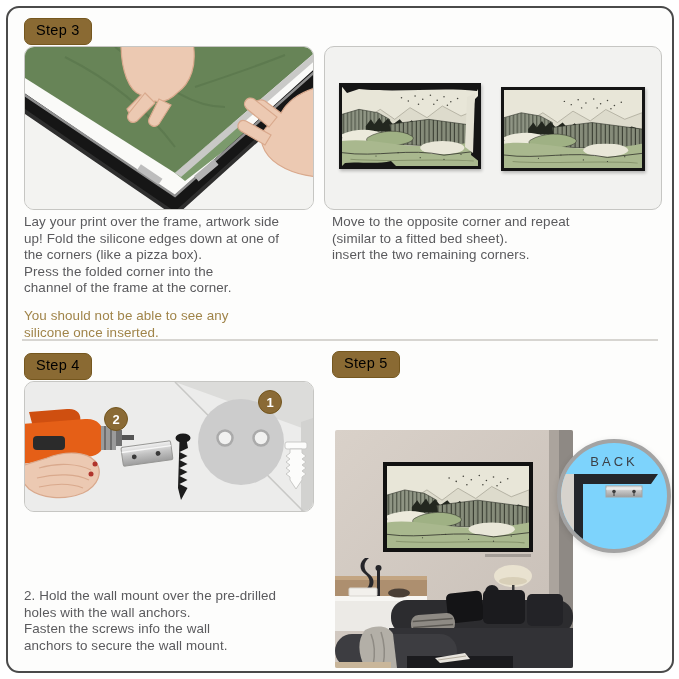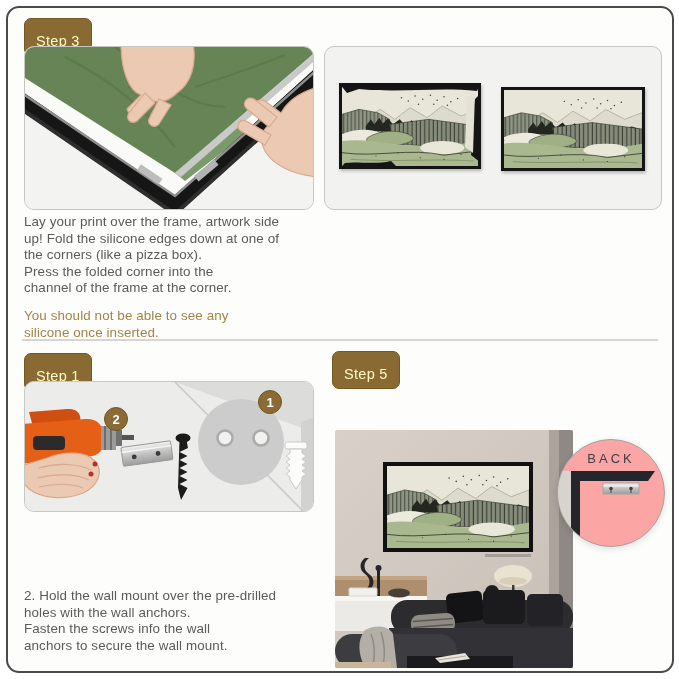--- a/index.html
+++ b/index.html
@@ -6,22 +6,22 @@
   body{
     width:679px;height:679px;position:relative;background:#ffffff;
     font-family:"Liberation Sans", sans-serif;overflow:hidden;
   }
   .sheet{
     position:absolute;left:6px;top:6px;width:664px;height:663px;
     border:2px solid #4a4a4a;border-radius:13px;background:#fdfdfc;
   }
   .abs{position:absolute;}
   .badge{
-    display:inline-block;background:#8a6a33;color:#fef9c3;
-    font-size:14.5px;line-height:1;padding:15px 11px 6px;border-radius:7px;
+    display:inline-block;background:#8a6a33;color:#000000;
+    font-size:14.5px;line-height:1;padding:4px 11px 6px;border-radius:7px;
     border:1px solid #75571f;letter-spacing:.3px;
   }
   .img-panel{
     position:absolute;border:1px solid #c6c6c3;border-radius:10px;
     overflow:hidden;background:#f2f2f0;
   }
   .body-text{
     position:absolute;font-size:13.4px;line-height:16.6px;color:#5a5a5d;
     letter-spacing:.1px;white-space:pre-line;margin:0;
   }
@@ -37,21 +37,21 @@
     position:absolute;border:3px solid #141414;background:#e8e6d8;
     box-shadow:1px 2px 3px rgba(0,0,0,.25);
   }
   .art-frame svg{display:block;}
   .room-photo{
     position:absolute;left:327px;top:422px;width:238px;height:238px;
     border-radius:2px;overflow:hidden;z-index:1;
   }
   .back-circle{
     position:absolute;left:549px;top:431px;width:106px;height:106px;
-    border-radius:50%;background:#fca5a5;border:1px solid #a3a3a3;
+    border-radius:50%;background:#7dd3fc;border:4px solid #a3a3a3;
     box-shadow:0 2px 6px rgba(0,0,0,.12);z-index:3;overflow:hidden;
   }
   .back-label{
     position:absolute;top:11px;left:0;width:100%;text-align:center;
     font-size:13px;color:#3c4047;letter-spacing:3px;font-weight:500;
   }
   .wavy-print{position:absolute;overflow:visible;}
 </style>
 </head>
 <body>
@@ -182,25 +182,28 @@
       </svg>
     </div>
 
     <div class="art-frame" style="left:176px;top:40px;width:138px;height:78px;">
       <svg width="138" height="78" viewBox="0 0 160 96" preserveAspectRatio="none">
           <use href="#landscape"></use>
         </svg>
     </div>
   </div>
 
+  <p class="body-text" style="left:324px;top:206px;width:320px;">Move to the opposite corner and repeat
+(similar to a fitted bed sheet).
+insert the two remaining corners.</p>
 
   <div class="divider"></div>
 
   <div class="abs" style="left:16px;top:345px;">
-    <span class="badge">Step 1</span>
+    <span class="badge">Step 4</span>
   </div>
 
   <div class="img-panel" style="left:16px;top:373px;width:288px;height:129px;background:#ececeb;">
     <svg width="288" height="129" viewBox="0 0 288 129">
       <rect width="288" height="129" fill="#ececeb"></rect>
       <polygon points="150,0 288,0 288,50" fill="#dcdcda"></polygon>
       <polygon points="276,40 288,36 288,129 276,129" fill="#d2d2d0"></polygon>
       <line x1="150" y1="0" x2="278" y2="129" stroke="#c8c8c6" stroke-width="1.5"></line>
 
       <g>

